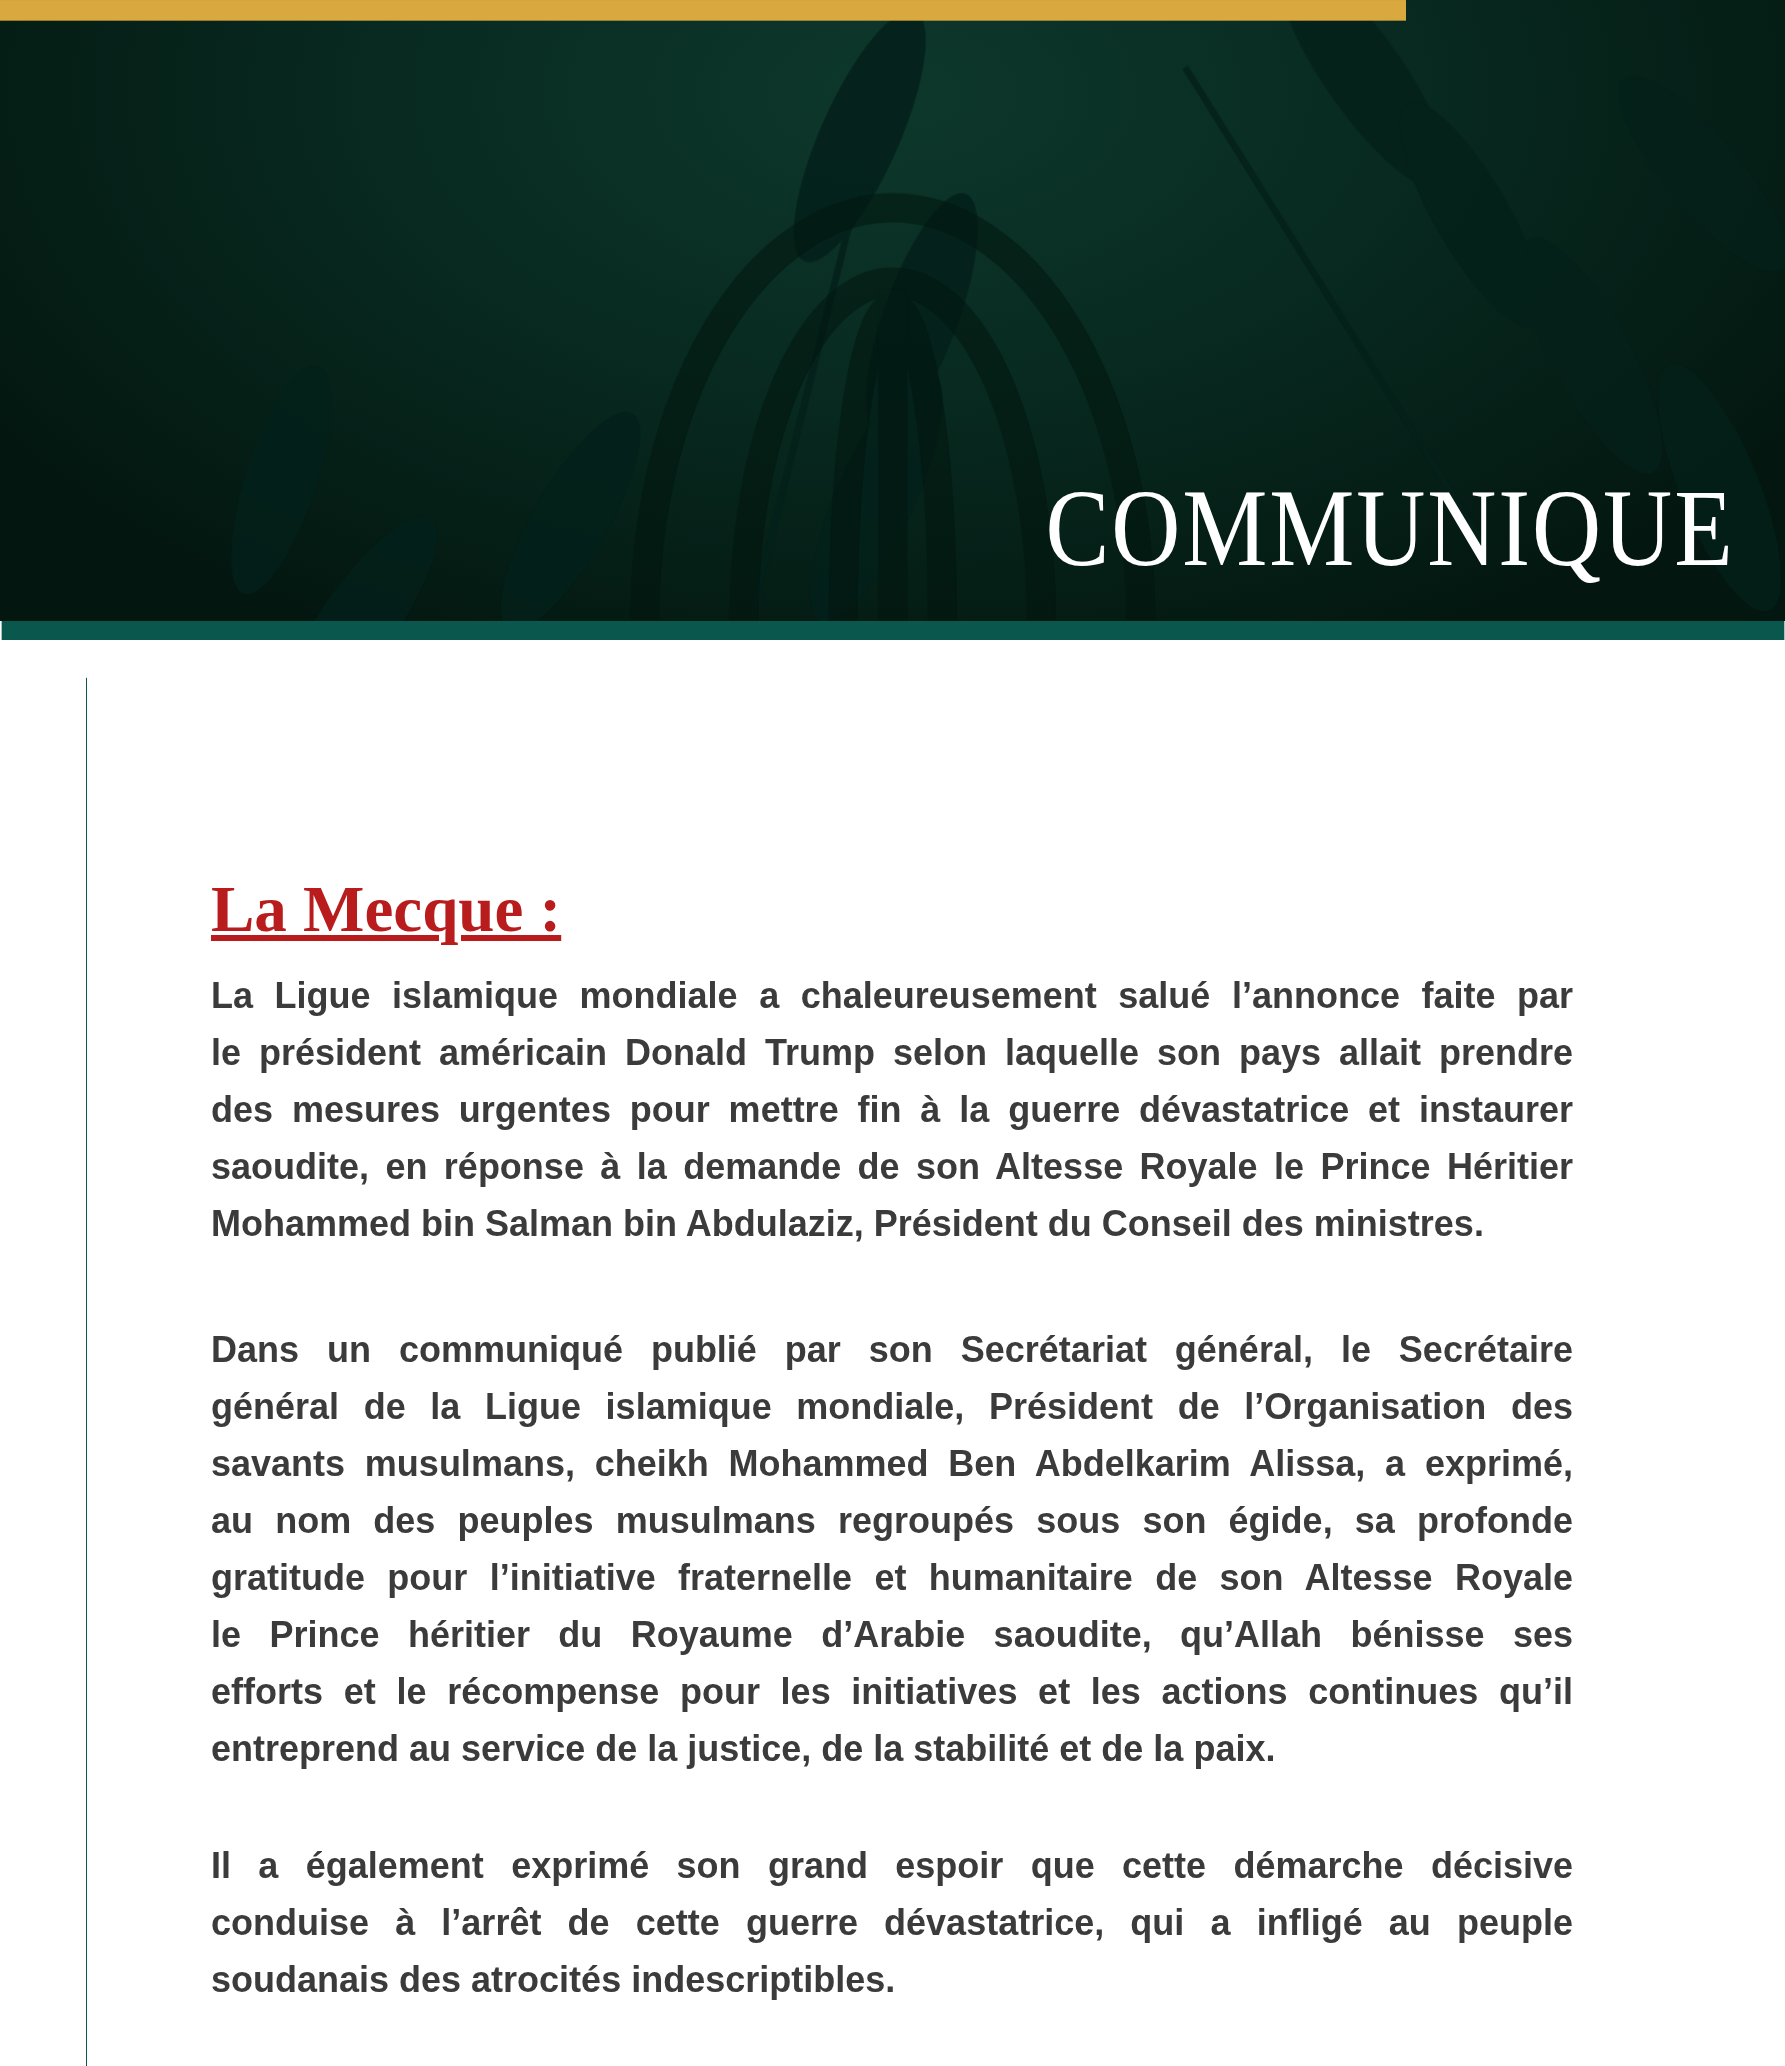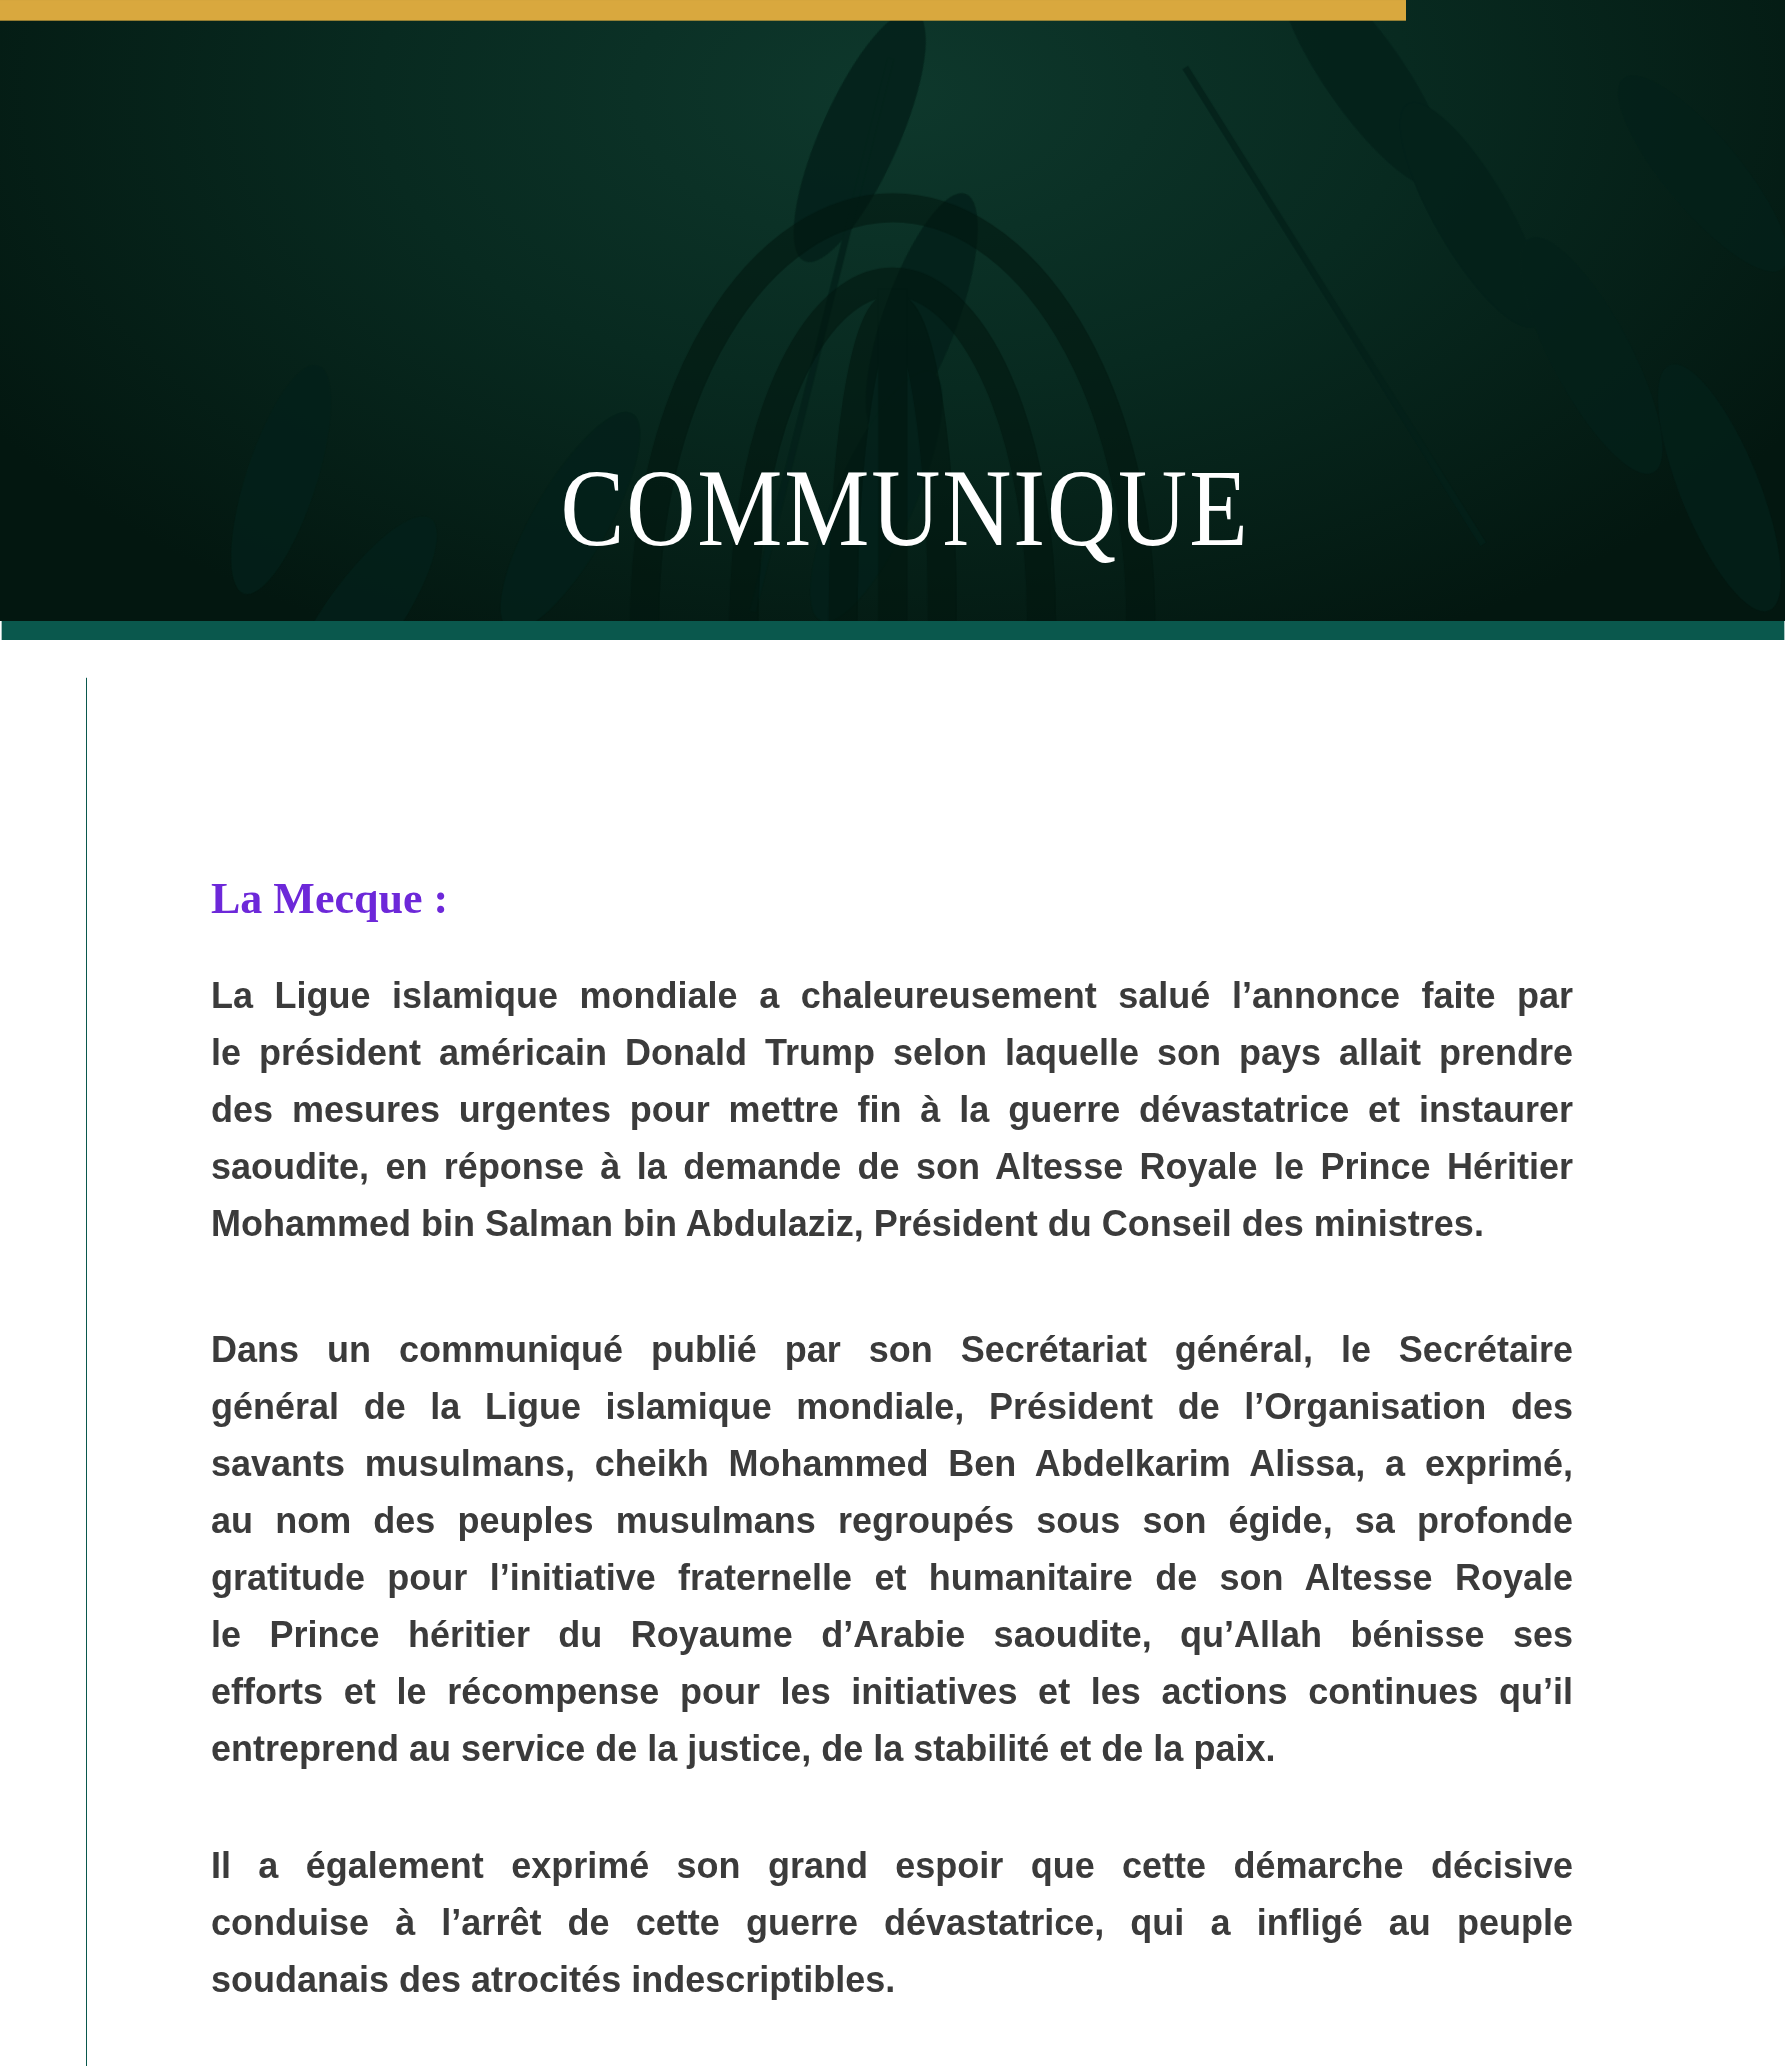--- a/index.html
+++ b/index.html
@@ -4,30 +4,30 @@
 <style>
   html,body{margin:0;padding:0;background:#ffffff;}
   #page{position:relative;width:1786px;height:2443px;background:#ffffff;overflow:hidden;
         font-family:"Liberation Sans",sans-serif;}
 
   
   #header{position:absolute;left:0;top:0;width:1786px;height:621px;
           background:radial-gradient(ellipse 1074px 620px at 50% 15%, #0e382c 0%, #082a20 48%, #031710 100%);}
   #header svg{position:absolute;left:0;top:0;}
   #gold-bar{position:absolute;left:181px;top:0;width:1406px;height:20.7px;}
-  #title{position:absolute;left:0;right:0;top:453px;text-align:center;
+  #title{position:absolute;left:0;right:0;top:473px;text-align:right;
          font-family:"Liberation Serif",serif;font-weight:400;color:#ffffff;
          font-size:110px;line-height:1;letter-spacing:0.02em;white-space:nowrap;padding-left:24px;}
   #title span{display:inline-block;transform:scaleX(0.87);transform-origin:50% 50%;}
   #teal-band{position:absolute;left:0;top:621px;width:1786px;height:19.4px;}
 
   
   #vline{position:absolute;left:86px;top:640px;width:1.2px;height:1803px;}
   #heading{position:absolute;left:211px;top:877px;font-family:"Liberation Serif",serif;
-           font-weight:700;font-size:44px;line-height:1;color:#6d28d9;white-space:nowrap;}
+           font-weight:700;font-size:65px;line-height:1;color:#b91c1c;white-space:nowrap;text-decoration:underline;}
   #paragraphs{position:absolute;left:211px;top:955px;width:1362px;color:#3b3b3b;
               font-size:36px;line-height:57px;font-weight:700;}
   .para{margin:12px 0 69px 0;}
   .para:nth-child(2){margin-bottom:60px;}
   .line{text-align:justify;text-align-last:justify;white-space:normal;}
   .line.last{text-align:center;text-align-last:left;}
 </style>
 </head>
 <body>
 

